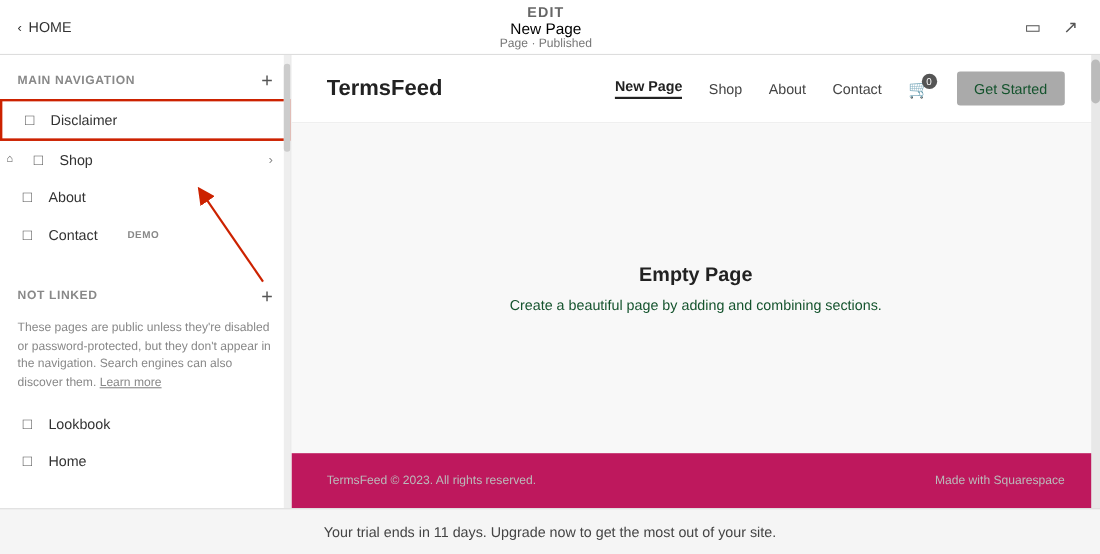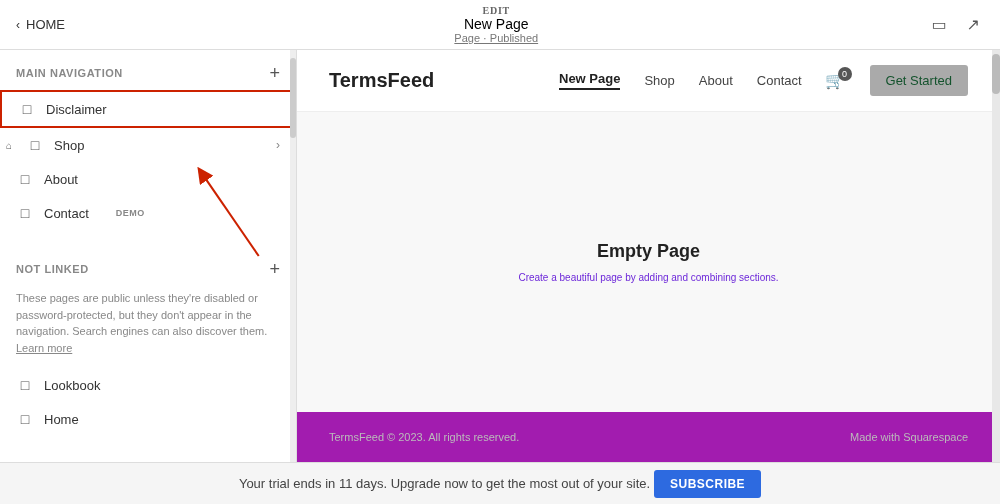--- a/index.html
+++ b/index.html
@@ -13,34 +13,34 @@
       display: flex;
       align-items: center;
       justify-content: space-between;
       padding: 0 16px;
       flex-shrink: 0;
     }
     .top-bar-left { display: flex; align-items: center; gap: 6px; color: #333; font-size: 13px; }
     .top-bar-left .chevron { font-size: 12px; }
     .top-bar-center { text-align: center; }
     .top-bar-center .page-title { font-size: 14px; font-weight: 500; }
-    .top-bar-center .page-status { font-size: 11px; color: #777; text-decoration: underline; }
+    .top-bar-center .page-status { font-size: 11px; color: #777; }
     .top-bar-right { display: flex; align-items: center; gap: 12px; }
     .top-bar-right .icon-btn { background: none; border: none; cursor: pointer; font-size: 16px; color: #555; padding: 4px; }
 
     
     .main-layout {
       display: flex;
       flex: 1;
       overflow: hidden;
     }
 
     
     .sidebar {
-      width: 297px;
+      width: 265px;
       background: #fff;
       border-right: 1px solid #ddd;
       display: flex;
       flex-direction: column;
       overflow-y: auto;
       flex-shrink: 0;
       position: relative;
     }
     .sidebar-section-label {
       display: flex;
@@ -223,25 +223,25 @@
       padding: 40px;
       text-align: center;
     }
     .website-body h2 {
       font-size: 18px;
       font-weight: 700;
       margin-bottom: 10px;
       color: #222;
     }
     .website-body p {
-      font-size: 10px;
-      color: #6d28d9;
+      font-size: 13px;
+      color: #14532d;
     }
     .website-footer {
-      background: #a21caf;
+      background: #be185d;
       color: #bbb;
       font-size: 11px;
       padding: 14px 32px;
       display: flex;
       align-items: center;
       justify-content: space-between;
       flex-shrink: 0;
       height: 50px;
       overflow: hidden;
     }
@@ -283,26 +283,25 @@
     .sidebar-scroll-thumb {
       width: 6px;
       height: 80px;
       background: #ccc;
       border-radius: 3px;
       position: absolute;
       top: 8px;
     }
 
     .edit-label {
-      font-size: 10px;
+      font-size: 13px;
       font-weight: 600;
       color: #666;
       letter-spacing: 0.08em;
       text-transform: uppercase;
-      font-family: Liberation Serif, serif;
     }
   </style>
 </head>
 <body>
 
 <div class="top-bar">
   <div class="top-bar-left">
     <span class="chevron">‹</span>
     <span>HOME</span>
   </div>
@@ -418,14 +417,13 @@
 
     <div class="preview-scrollbar-track">
       <div class="preview-scrollbar-thumb"></div>
     </div>
   </div>
 
 </div>
 
 <div class="trial-bar">
   <span>Your trial ends in 11 days. Upgrade now to get the most out of your site.</span>
-  <button class="subscribe-btn">SUBSCRIBE</button>
 </div>
 
 </body></html>

